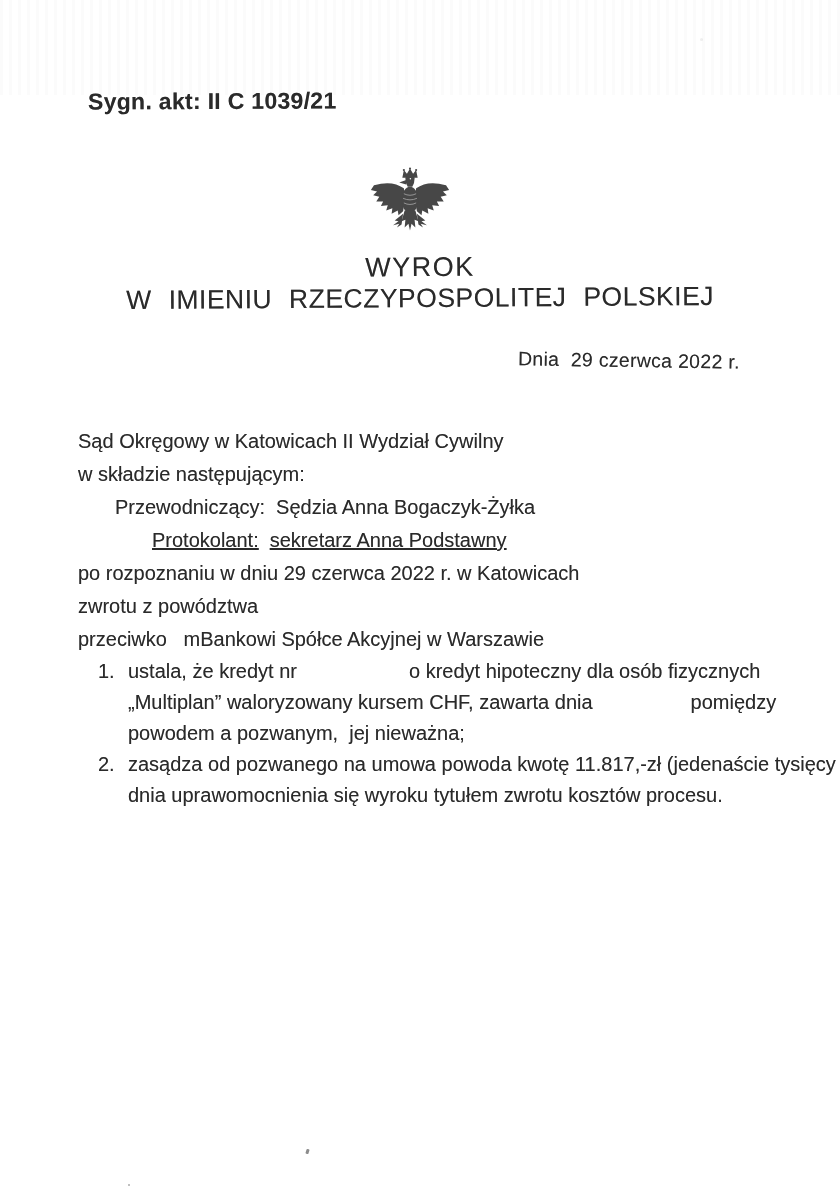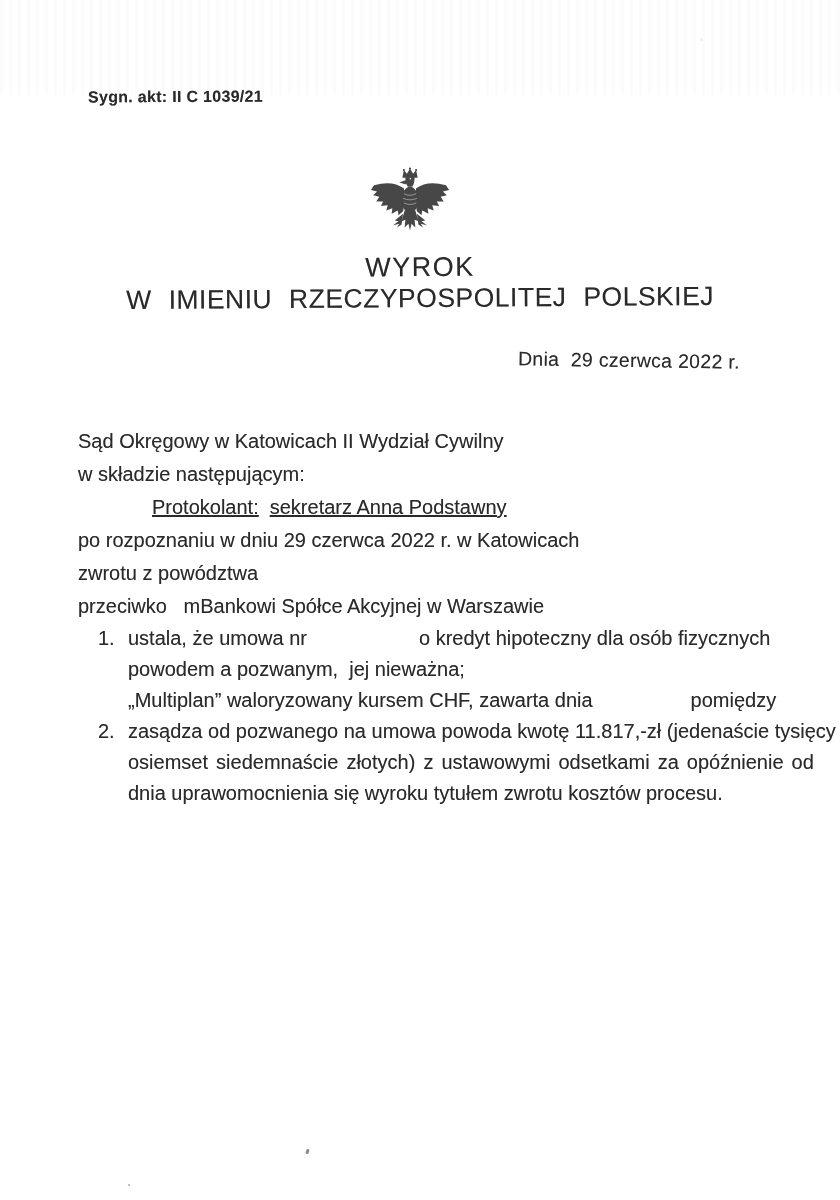--- a/index.html
+++ b/index.html
@@ -14,21 +14,21 @@
     color:#2a2a2a;
     text-shadow:0 0 .5px rgba(0,0,0,.35);
   }
   .top-noise{
     position:absolute;top:0;left:0;right:0;height:95px;
     background:repeating-linear-gradient(90deg, rgba(0,0,0,.014) 0 3px, transparent 3px 9px);
     pointer-events:none;
   }
   .case-number{
     position:absolute;left:88px;top:88px;
-    font-size:16px;font-weight:bold;letter-spacing:.3px;
+    font-size:23px;font-weight:bold;letter-spacing:.3px;
     transform:rotate(-.25deg);
     white-space:nowrap;
   }
   .emblem{position:absolute;left:364px;top:163px;width:92px;height:86px;}
   .emblem svg{width:100%;height:100%;}
   .title-block{
     position:absolute;top:252px;left:0;width:840px;
     text-align:center;transform:rotate(-.4deg);
   }
   .title{font-size:27px;letter-spacing:1.5px;line-height:30px;}
@@ -102,39 +102,39 @@
   <div class="title-block">
     <div class="title">WYROK</div>
     <div class="subtitle">W IMIENIU RZECZYPOSPOLITEJ POLSKIEJ</div>
   </div>
 
   <div class="date-line">Dnia&nbsp; 29 czerwca 2022 r.</div>
 
   <div class="body-block">
     <div class="line">Sąd Okręgowy w Katowicach II Wydział Cywilny</div>
     <div class="line">w składzie następującym:</div>
+    <div class="line ind-1"><span>Przewodniczący:</span><span class="label-gap"></span><span>Sędzia Anna Bogaczyk-Żyłka</span></div>
     <div class="line ind-2"><span>Protokolant:</span><span class="label-gap"></span><span>sekretarz Anna Podstawny</span></div>
     <div class="line">po rozpoznaniu w dniu 29 czerwca 2022 r. w Katowicach</div>
     <div class="line">zwrotu z powództwa</div>
     <div class="line">przeciwko&nbsp;&nbsp; mBankowi Spółce Akcyjnej w Warszawie</div>
 
     <div class="rulings">
       <div class="ruling">
         <span class="num">1.</span>
         <div class="rbody">
-          <div class="line"><span>ustala, że umowa nr</span><span class="gap-1"></span><span>o kredyt hipoteczny dla osób fizycznych</span></div>
+          <div class="line"><span>ustala, że kredyt nr</span><span class="gap-1"></span><span>o kredyt hipoteczny dla osób fizycznych</span></div>
+          <div class="line"><span>„Multiplan” waloryzowany kursem CHF, zawarta dnia</span><span class="gap-2"></span><span>pomiędzy</span></div>
           <div class="line">powodem a pozwanym,&nbsp; jej nieważna;</div>
-          <div class="line"><span>„Multiplan” waloryzowany kursem CHF, zawarta dnia</span><span class="gap-2"></span><span>pomiędzy</span></div>
         </div>
       </div>
       <div class="ruling">
         <span class="num">2.</span>
         <div class="rbody">
           <div class="line">zasądza od pozwanego na umowa powoda kwotę 11.817,-zł (jedenaście tysięcy</div>
-          <div class="line wide-words">osiemset siedemnaście złotych) z ustawowymi odsetkami za opóźnienie od</div>
           <div class="line">dnia uprawomocnienia się wyroku tytułem zwrotu kosztów procesu.</div>
         </div>
       </div>
     </div>
   </div>
 
   <div class="speck s1"></div>
   <div class="speck s2"></div>
   <div class="speck s3"></div>
 </div>

